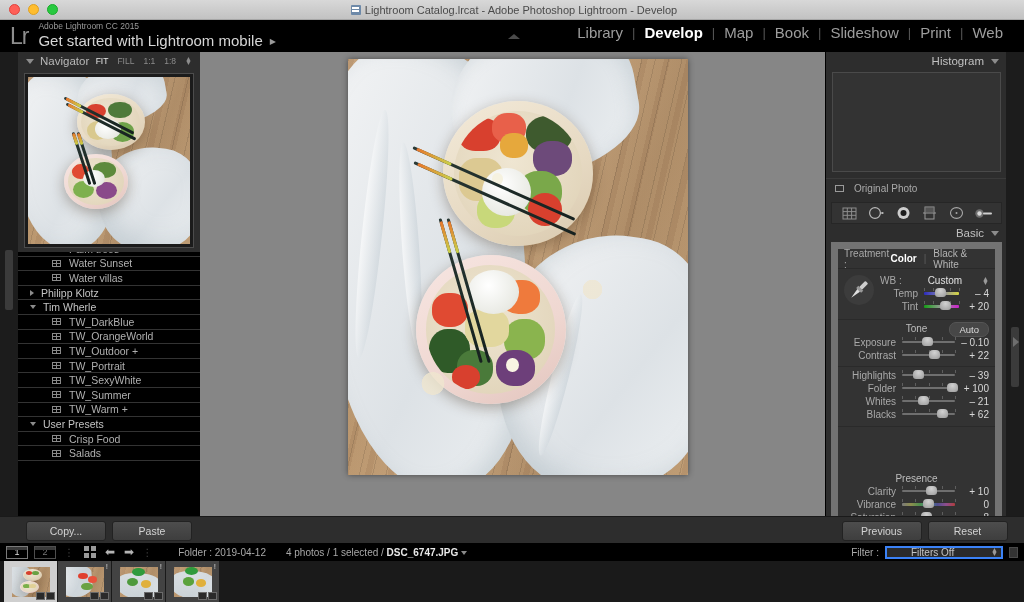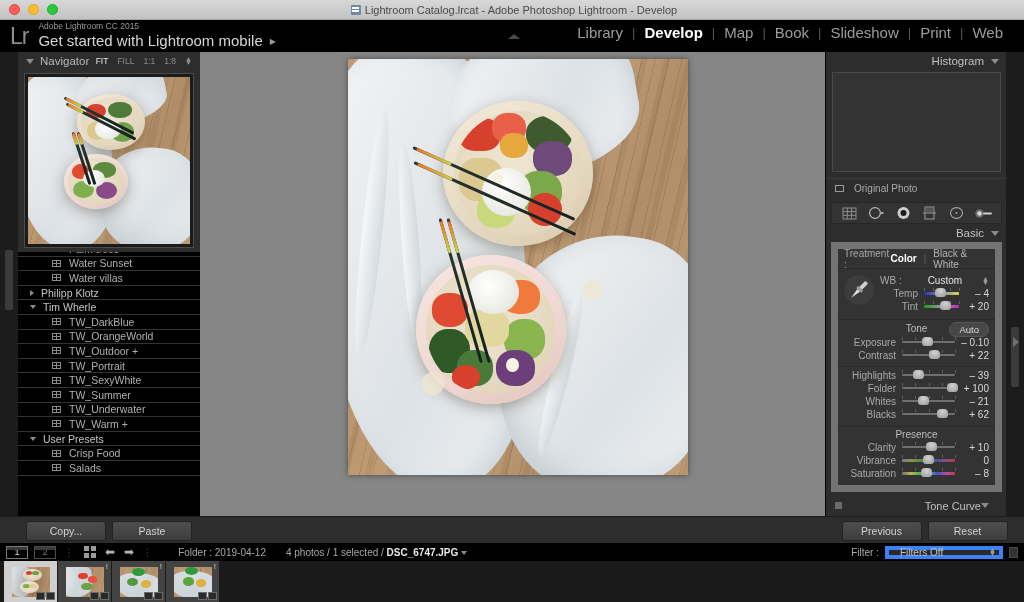--- a/index.html
+++ b/index.html
@@ -280,22 +280,22 @@
   .pg.off{border-color:#4e4e4e;color:#777;}
   .dots{margin:0 8px;color:#444;}
   .grid4{display:grid;grid-template-columns:5px 5px;grid-template-rows:5px 5px;gap:2px;margin-left:2px;}
   .grid4 i{background:#9a9a9a;}
   .arw{margin-left:9px;color:#b4b4b4;font-size:12px;}
   .fs-info{margin-left:18px;color:#a8a8a8;text-align:right;}
   .fs-sel{margin-left:20px;color:#a8a8a8;}
   .fs-sel b{color:#e8e8e8;font-weight:bold;}
   .fs-filter{margin-left:auto;display:flex;align-items:center;gap:6px;margin-right:6px;}
   .filter-sel{
-    width:118px;height:13px;background:#2a2a2a;border:4px solid #3b82f6;
-    display:flex;align-items:center;padding-left:11px;font-size:10px;color:#c4c4c4;
+    width:118px;height:13px;background:#2a2a2a;border:2px solid #3b82f6;
+    display:flex;align-items:center;padding-left:24px;font-size:10px;color:#c4c4c4;
     position:relative;
   }
   .filter-sel .st{position:absolute;right:3px;font-size:7px;line-height:4px;color:#9a9a9a;}
   .fs-end{width:9px;height:11px;background:#333;border:1px solid #4a4a4a;}
 
   .filmstrip{
     position:absolute;left:0;top:561px;width:1024px;height:41px;background:#1a1a1a;
     display:flex;align-items:center;gap:0;padding-left:4px;
   }
   .thumb-cell{
@@ -501,24 +501,20 @@
               <span class="preset-icon"></span>
               <span>TW_Portrait</span>
             </div>
           <div class="prow">
               <span class="preset-icon"></span>
               <span>TW_SexyWhite</span>
             </div>
           <div class="prow">
               <span class="preset-icon"></span>
               <span>TW_Summer</span>
-            </div>
-          <div class="prow">
-              <span class="preset-icon"></span>
-              <span>TW_Underwater</span>
             </div>
           <div class="prow">
               <span class="preset-icon"></span>
               <span>TW_Warm +</span>
             </div>
           <div class="prow group">
               <span class="gtri"></span>
               <span>User Presets</span>
             </div>
           <div class="prow">
@@ -811,21 +807,21 @@
                     <i style="left:50%"></i>
                     <i style="left:75%"></i>
                     <i style="left:100%"></i>
                   </span>
                 <span class="knob" style="left:76%"></span>
                 </span>
               <span class="sv">+ 62</span>
             </div>
           </div>
 
-          <div style="padding-bottom:4px;">
+          <div style="padding-bottom:4px;margin-top:44px;">
             <div class="sec-label">Presence</div>
             <div class="srow">
               <span class="sl">Clarity</span>
               <span class="track">
                   <span class="bar"></span>
                 <span class="ticks">
                     <i style="left:0%"></i>
                     <i style="left:25%"></i>
                     <i style="left:50%"></i>
                     <i style="left:75%"></i>

